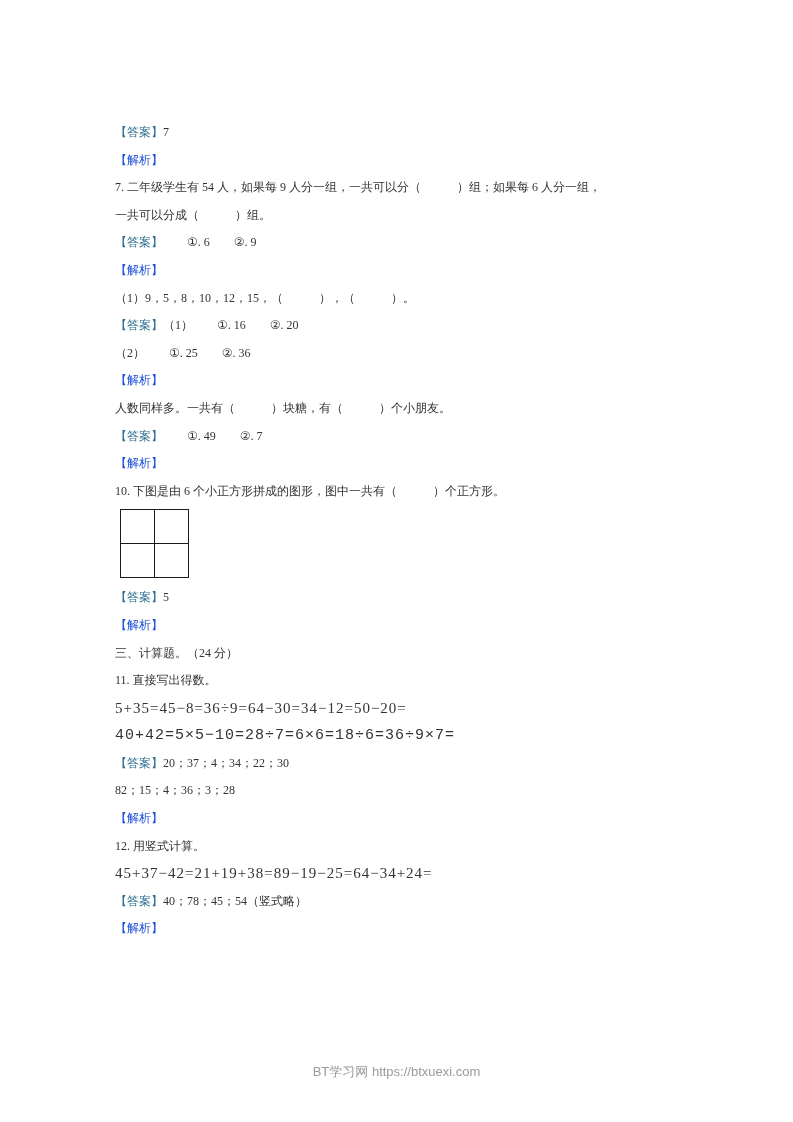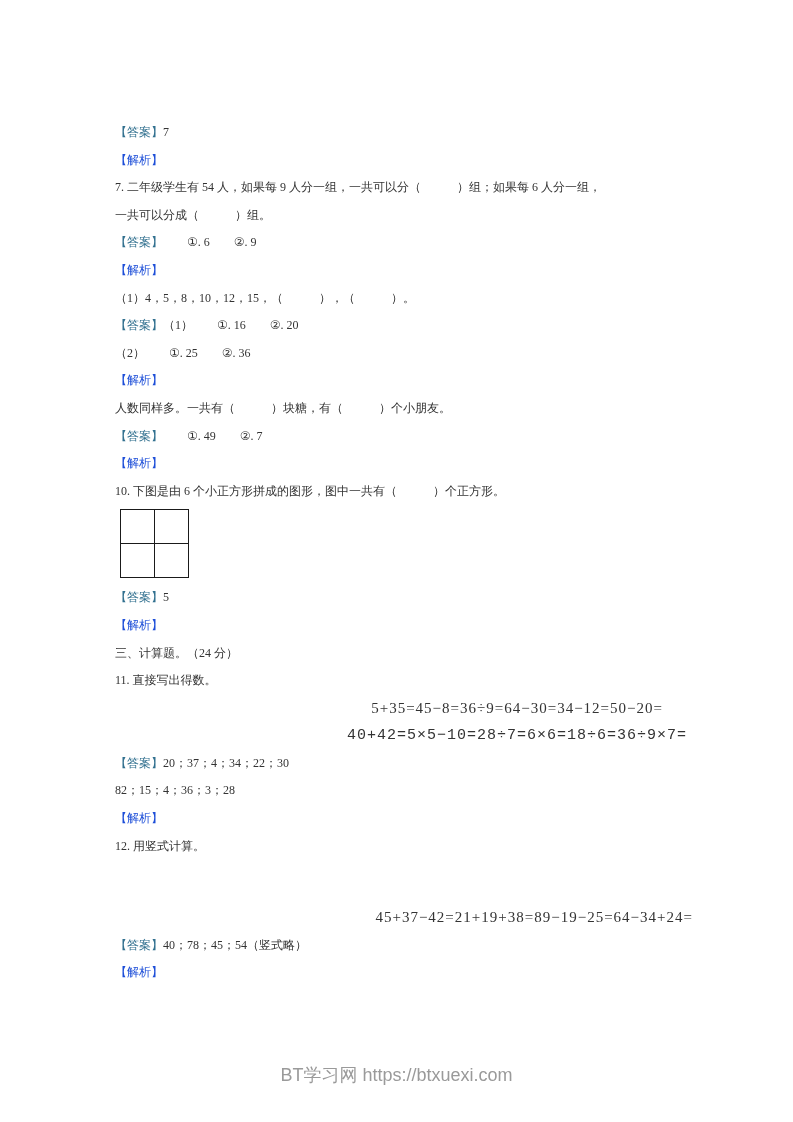--- a/index.html
+++ b/index.html
@@ -20,68 +20,68 @@
   .line {
     font-size: 12px;
     line-height: 27.6px;
     height: 27.6px;
     white-space: pre;
   }
   .ans-label { color: #31708f; }
   .exp-label { color: #1d4ed8; }
   .eq-row {
     display: flex;
-    justify-content: flex-end;
+    justify-content: flex-start;
     font-size: 15px;
     line-height: 27.6px;
     height: 27.6px;
     letter-spacing: 1px;
   }
   .eq-row.w1 { width: 548px; }
   .eq-row.w2 { width: 572px; font-family: Liberation Mono, monospace; }
-  .eq-row.w3 { width: 578px; margin-top: 44px; }
+  .eq-row.w3 { width: 578px; }
   .grid-figure {
     width: 69px;
     height: 69px;
     border: 1px solid #1a1a1a;
     display: grid;
     grid-template-columns: 1fr 1fr;
     grid-template-rows: 1fr 1fr;
     margin: 4px 0 6px 5px;
   }
   .grid-cell { border: 0 solid #1a1a1a; }
   .grid-cell:nth-child(1) { border-right-width: 1px; border-bottom-width: 1px; }
   .grid-cell:nth-child(2) { border-bottom-width: 1px; }
   .grid-cell:nth-child(3) { border-right-width: 1px; }
   .footer {
     position: absolute;
     left: 0;
     top: 1063px;
     width: 793px;
     text-align: center;
     font-family: "Liberation Sans", "DejaVu Sans", sans-serif;
-    font-size: 18px;
+    font-size: 13px;
     color: #9a9a9a;
   }
 </style>
 </head>
 <body>
 
 <div class="content">
 
   <div class="line"><span class="ans-label">【答案】</span><span>7</span></div>
 
   <div class="line"><span class="exp-label">【解析】</span></div>
 
   <div class="line"><span>7. 二年级学生有 54 人，如果每 9 人分一组，一共可以分（　　　）组；如果每 6 人分一组，</span></div>
   <div class="line"><span>一共可以分成（　　　）组。</span></div>
   <div class="line"><span class="ans-label">【答案】</span><span>　　①. 6　　②. 9</span></div>
   <div class="line"><span class="exp-label">【解析】</span></div>
 
-  <div class="line"><span>（1）4，5，8，10，12，15，（　　　），（　　　）。</span></div>
+  <div class="line"><span>（1）9，5，8，10，12，15，（　　　），（　　　）。</span></div>
   <div class="line"><span class="ans-label">【答案】</span><span>（1）　　①. 16　　②. 20</span></div>
   <div class="line"><span>（2）　　①. 25　　②. 36</span></div>
   <div class="line"><span class="exp-label">【解析】</span></div>
 
   <div class="line"><span>人数同样多。一共有（　　　）块糖，有（　　　）个小朋友。</span></div>
   <div class="line"><span class="ans-label">【答案】</span><span>　　①. 49　　②. 7</span></div>
   <div class="line"><span class="exp-label">【解析】</span></div>
 
   <div class="line"><span>10. 下图是由 6 个小正方形拼成的图形，图中一共有（　　　）个正方形。</span></div>
 

